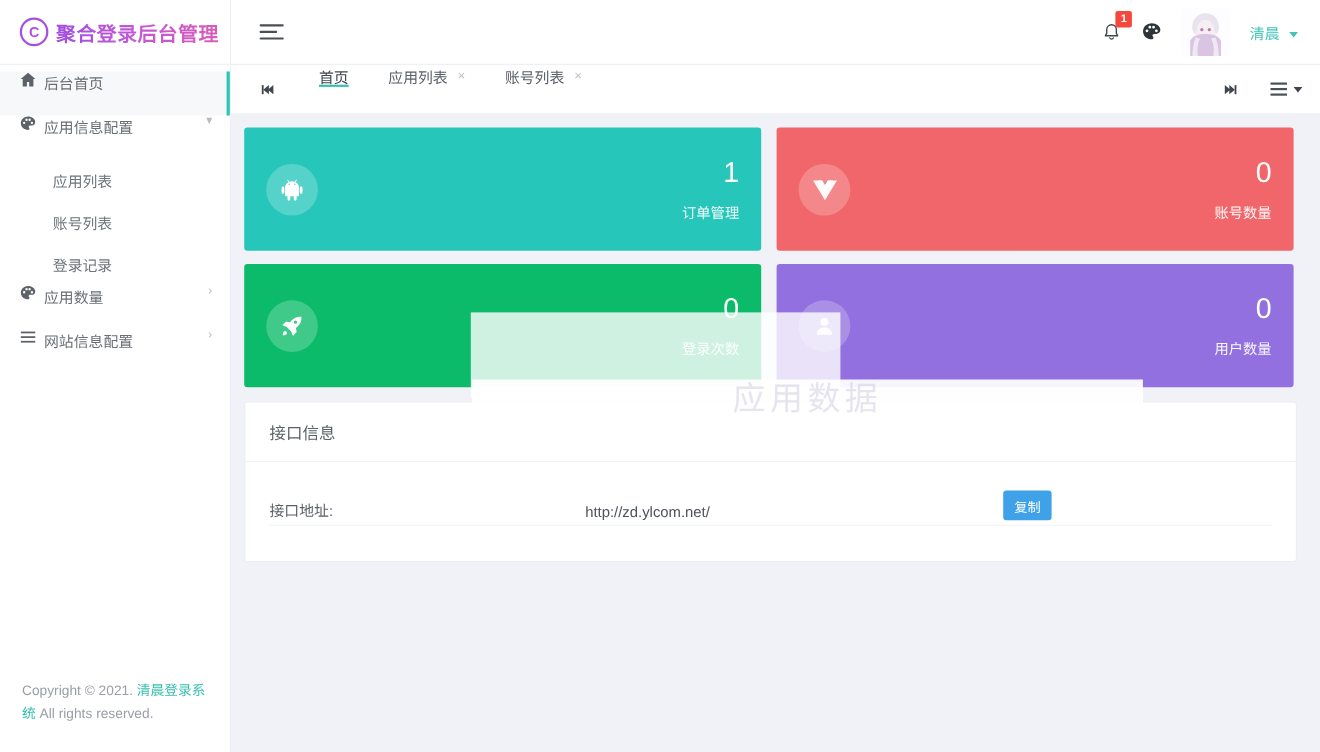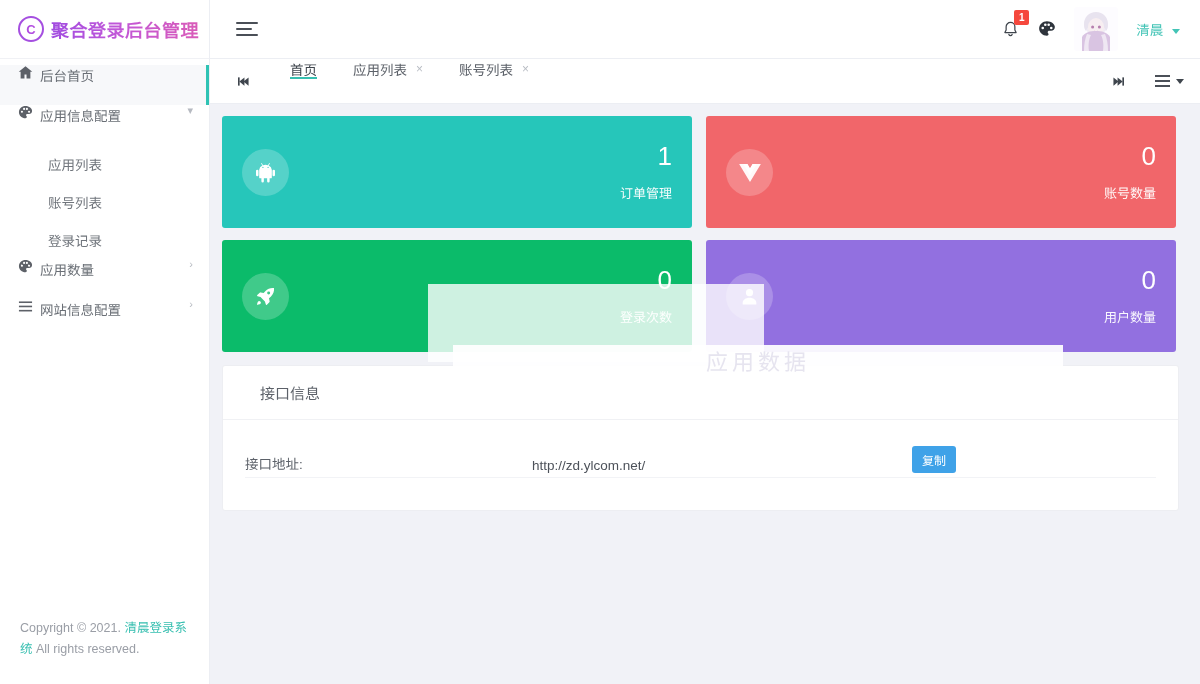--- a/index.html
+++ b/index.html
@@ -139,21 +139,21 @@
   .card-meta { text-align:right; }
   .card-value { font-size:26px; line-height:1.1; font-weight:400; }
   .card-label { font-size:13px; margin-top:13px; color:rgba(255,255,255,.95); }
 
   
   .panel {
     margin-top:13px; width:957px; background:#fff; border-radius:3px;
     border:1px solid #edeef2;
   }
   .panel-head {
-    height:54px; display:flex; align-items:center; padding:0 37px;
+    height:54px; display:flex; align-items:center; padding:0 22px;
     font-size:15px; color:#5c6169; border-bottom:1px solid #f0f1f4;
   }
   .panel-body { padding:18px 22px 32px 22px; }
   .form-row {
     display:flex; align-items:flex-end; height:40px;
     border-bottom:1px solid #f2f3f6; padding-bottom:4px;
   }
   .form-label { width:255px; font-size:13.5px; color:#5c6169; }
   .form-value { flex:1 1 auto; font-size:13.5px; color:#4d525a;margin-left:32px; }
   .btn-copy {
@@ -161,23 +161,23 @@
     font-size:12px; padding:5px 10px; cursor:pointer;
     font-family:inherit; margin-right:200px;
   }
 
   
   .toast-overlay {
     position:absolute; left:428px; top:284px; width:336px; height:78px;
     background:rgba(255,255,255,.80); pointer-events:none;
   }
   .toast-overlay2 {
-    position:absolute; left:453px; top:345px; width:610px; height:30px;
+    position:absolute; left:429px; top:345px; width:610px; height:30px;
     background:rgba(255,255,255,.93); pointer-events:none;
-    color:rgba(210,205,225,.55); font-size:22px; font-weight:normal;
+    color:rgba(210,205,225,.55); font-size:30px; font-weight:normal;
     display:flex; align-items:center; justify-content:center; letter-spacing:4px;
   }
 </style>
 </head>
 <body>
 
 <div class="app">
 
   <aside class="sidebar">
 

